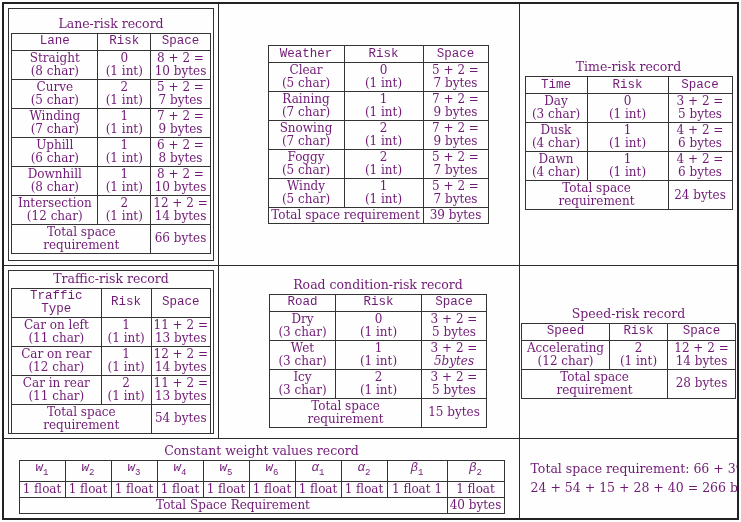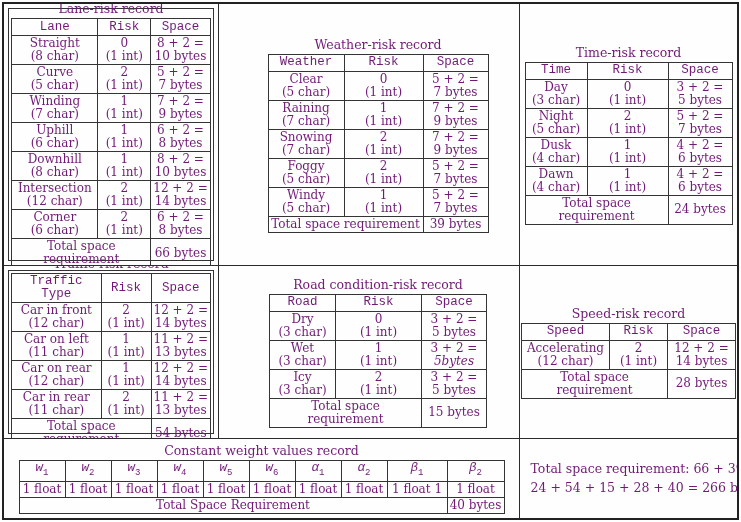--- a/index.html
+++ b/index.html
@@ -142,45 +142,30 @@
                 <td>
                   <div>2</div>
                   <div>(1 int)</div>
                 </td>
                 <td>
                   <div>12 + 2 =</div>
                   <div>14 bytes</div>
                 </td>
               </tr>
               <tr>
-                <td>
-                  <div>Corner</div>
-                  <div>(6 char)</div>
-                </td>
-                <td>
-                  <div>2</div>
-                  <div>(1 int)</div>
-                </td>
-                <td>
-                  <div>6 + 2 =</div>
-                  <div>8 bytes</div>
-                </td>
-              </tr>
-              <tr>
                 <td colspan="2">Total space requirement</td>
                 <td>66 bytes</td>
               </tr>
             </tbody>
           </table>
       </div>
     </div>
 
     <div class="cell bR bB">
       <div class="stack shiftr">
-        <div class="rtitle">Weather-risk record</div>
         <table class="rec">
             <colgroup>
               <col style="width: 76px;">
               <col style="width: 79px;">
               <col style="width: 65px;">
             </colgroup>
             <tbody>
               <tr class="hdr">
                 <td>Weather</td>
                 <td>Risk</td>
@@ -289,34 +274,20 @@
                   <div>0</div>
                   <div>(1 int)</div>
                 </td>
                 <td>
                   <div>3 + 2 =</div>
                   <div>5 bytes</div>
                 </td>
               </tr>
               <tr>
                 <td>
-                  <div>Night</div>
-                  <div>(5 char)</div>
-                </td>
-                <td>
-                  <div>2</div>
-                  <div>(1 int)</div>
-                </td>
-                <td>
-                  <div>5 + 2 =</div>
-                  <div>7 bytes</div>
-                </td>
-              </tr>
-              <tr>
-                <td>
                   <div>Dusk</div>
                   <div>(4 char)</div>
                 </td>
                 <td>
                   <div>1</div>
                   <div>(1 int)</div>
                 </td>
                 <td>
                   <div>4 + 2 =</div>
                   <div>6 bytes</div>
@@ -352,34 +323,20 @@
             <colgroup>
               <col style="width: 90px;">
               <col style="width: 50px;">
               <col style="width: 58px;">
             </colgroup>
             <tbody>
               <tr class="hdr">
                 <td>Traffic Type</td>
                 <td>Risk</td>
                 <td>Space</td>
-              </tr>
-              <tr>
-                <td>
-                  <div>Car in front</div>
-                  <div>(12 char)</div>
-                </td>
-                <td>
-                  <div>2</div>
-                  <div>(1 int)</div>
-                </td>
-                <td>
-                  <div>12 + 2 =</div>
-                  <div>14 bytes</div>
-                </td>
               </tr>
               <tr>
                 <td>
                   <div>Car on left</div>
                   <div>(11 char)</div>
                 </td>
                 <td>
                   <div>1</div>
                   <div>(1 int)</div>
                 </td>

